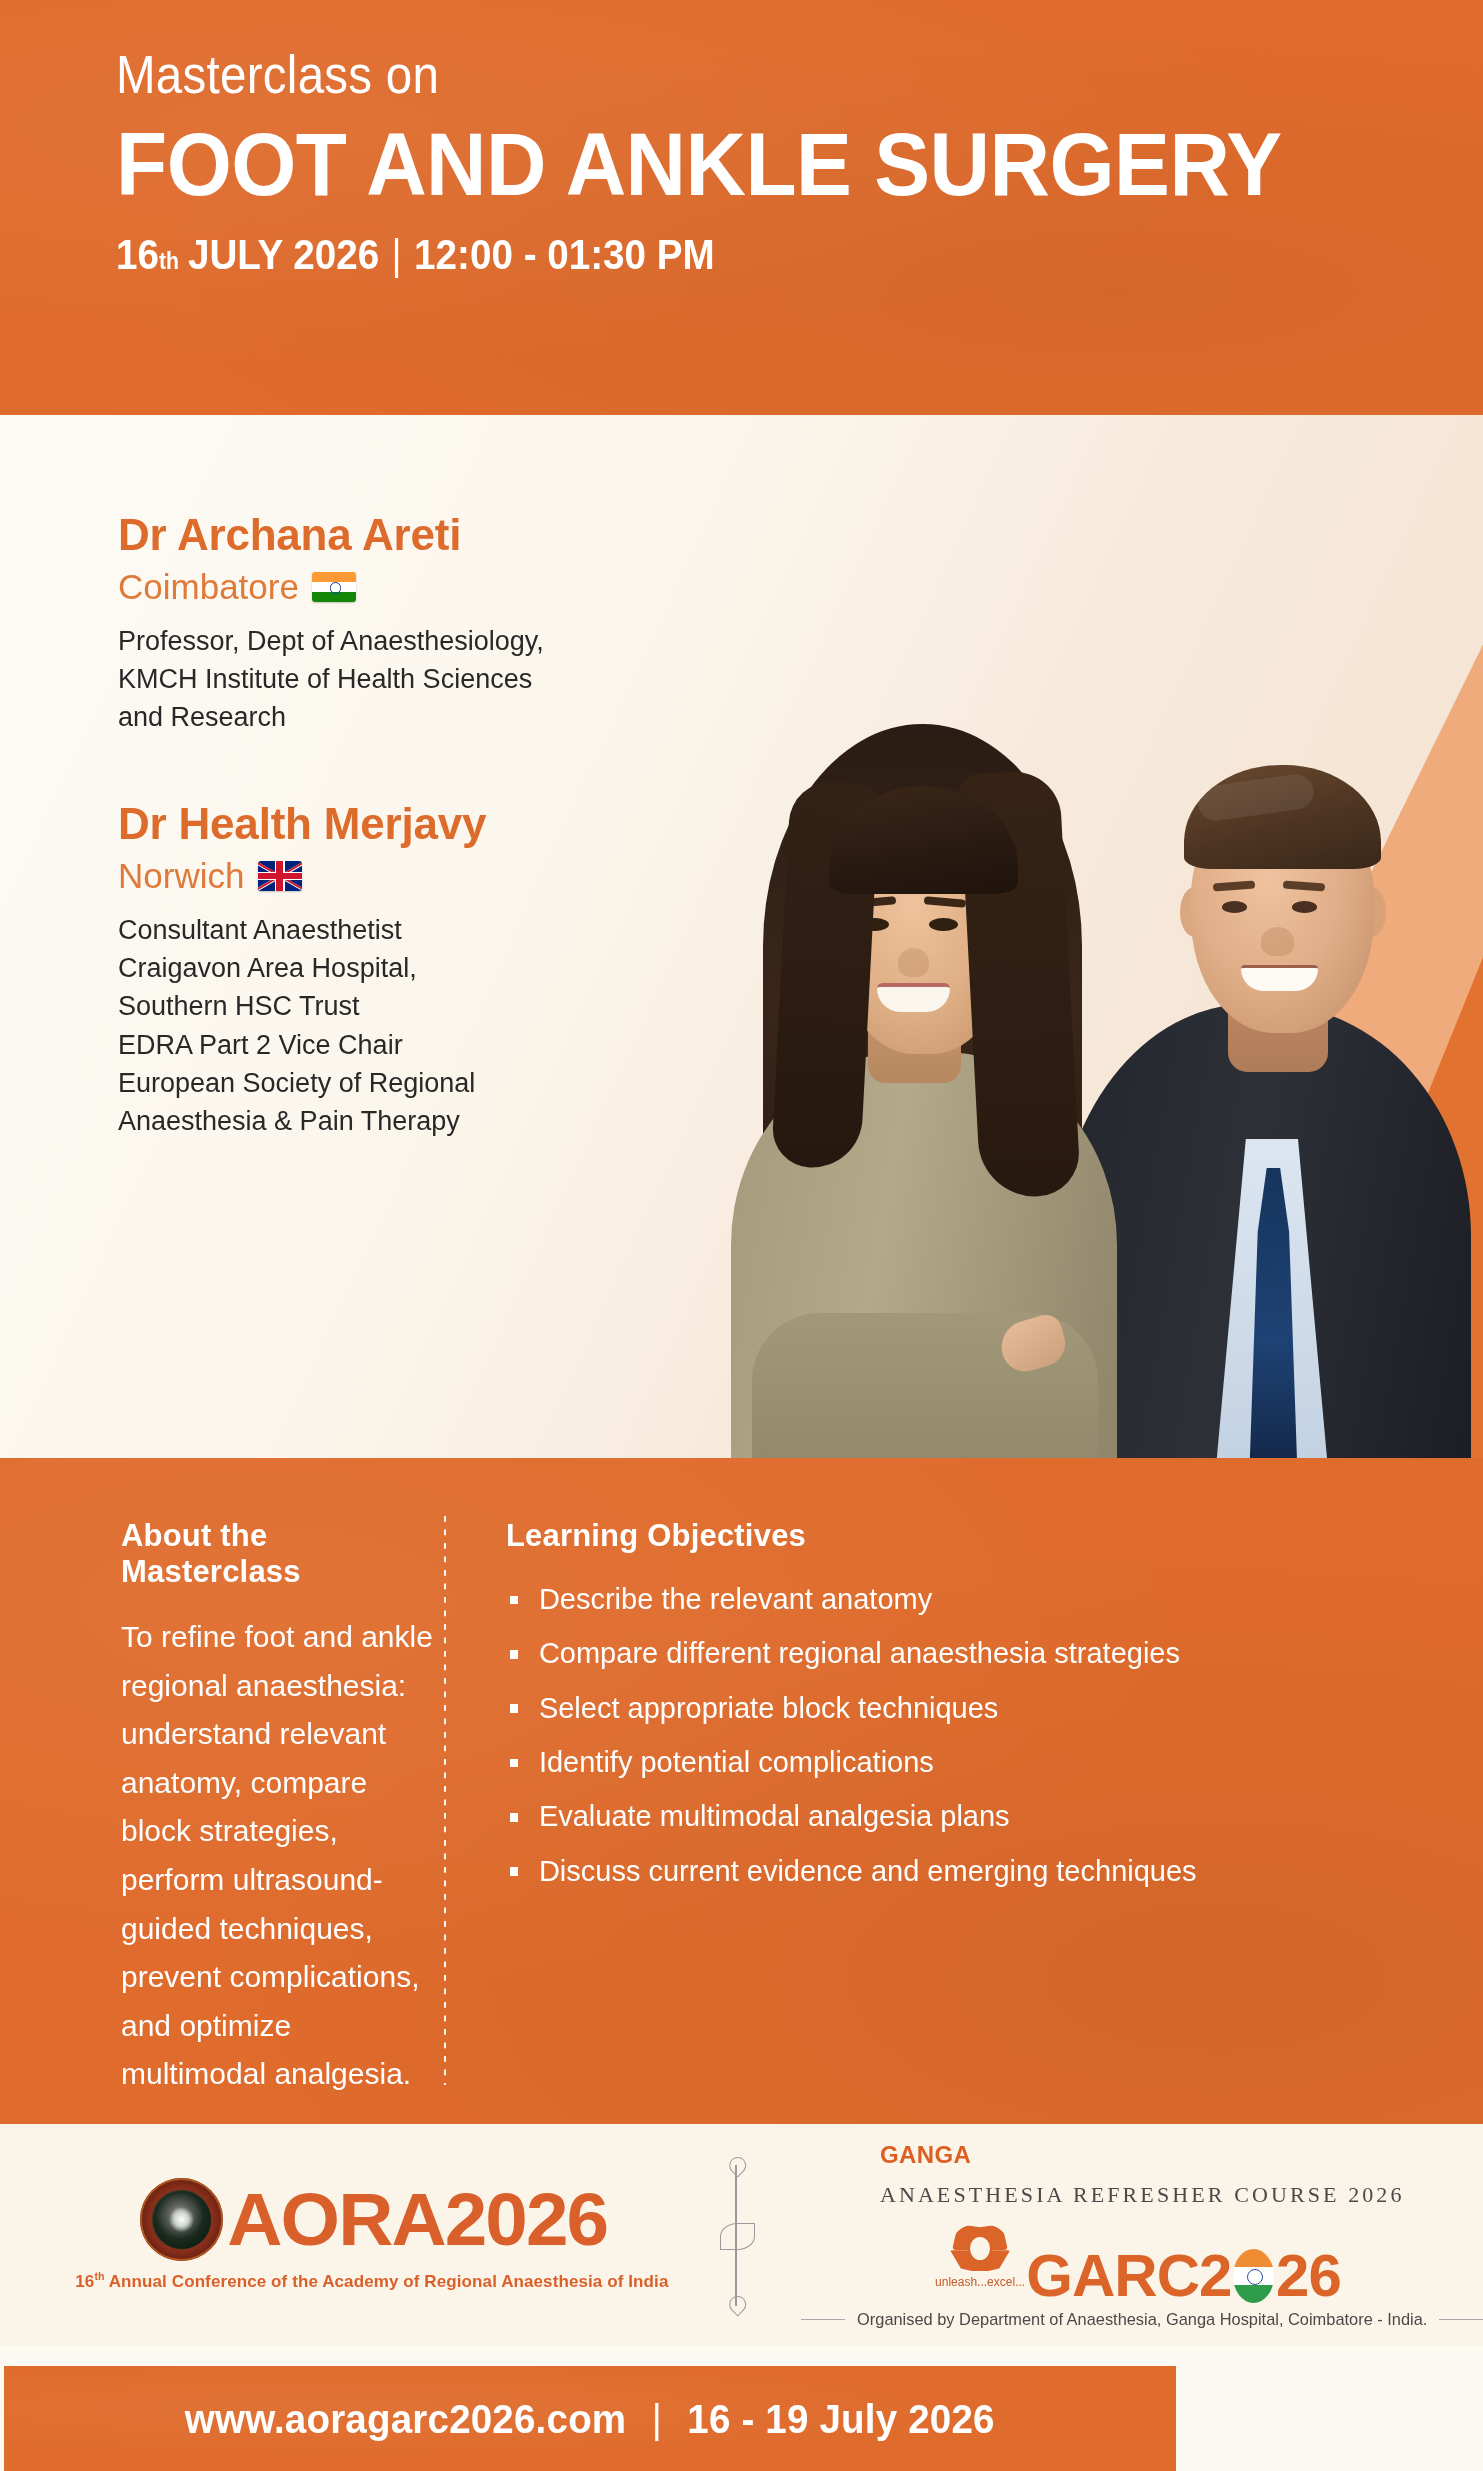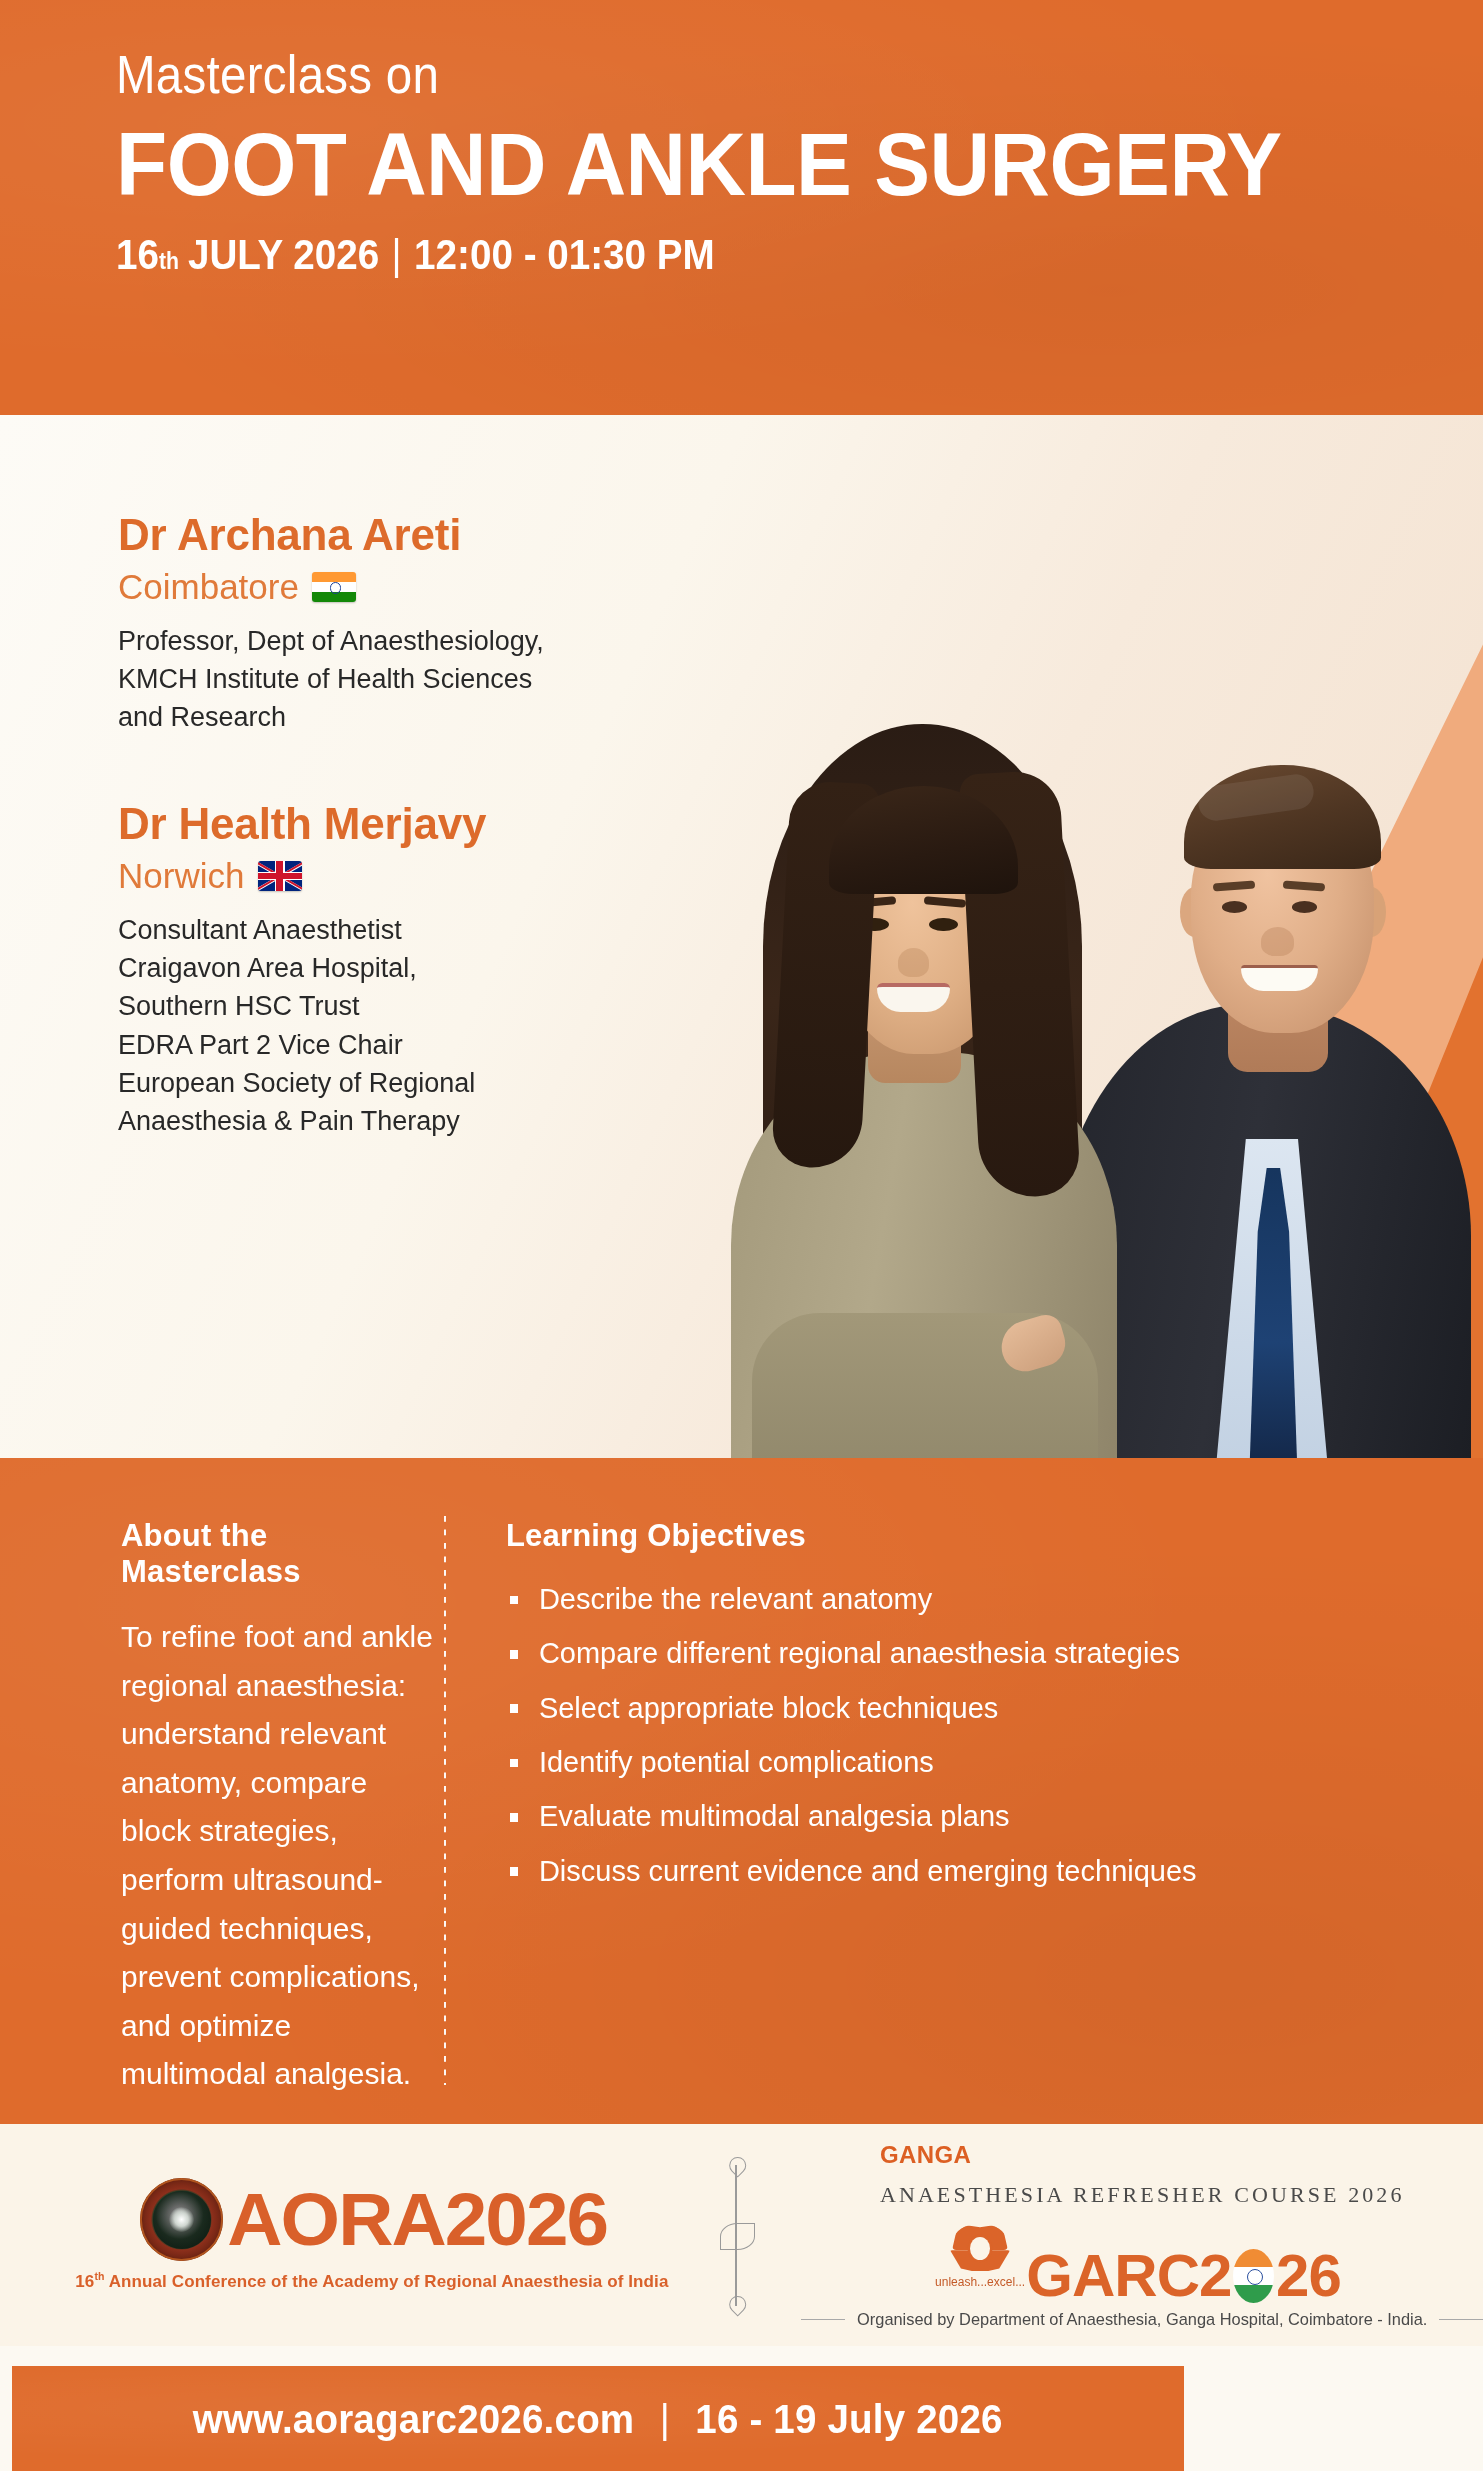--- a/index.html
+++ b/index.html
@@ -670,21 +670,21 @@
   .garc-org {
     font-family: "Liberation Sans Narrow", "Liberation Sans", sans-serif;
     font-size: 16.4px;
     color: #4A4A4A;
     white-space: nowrap;
   }
 
   
   .bottombar {
     position: absolute;
-    left: 12px; top: 2366px;
+    left: 4px; top: 2366px;
     width: 1172px; height: 106px;
     background: #DF6B2C;
     display: flex;
     align-items: center;
     justify-content: center;
     overflow: hidden;
   }
   .bottombar::before {
     content: "";
     position: absolute; inset: 0;

